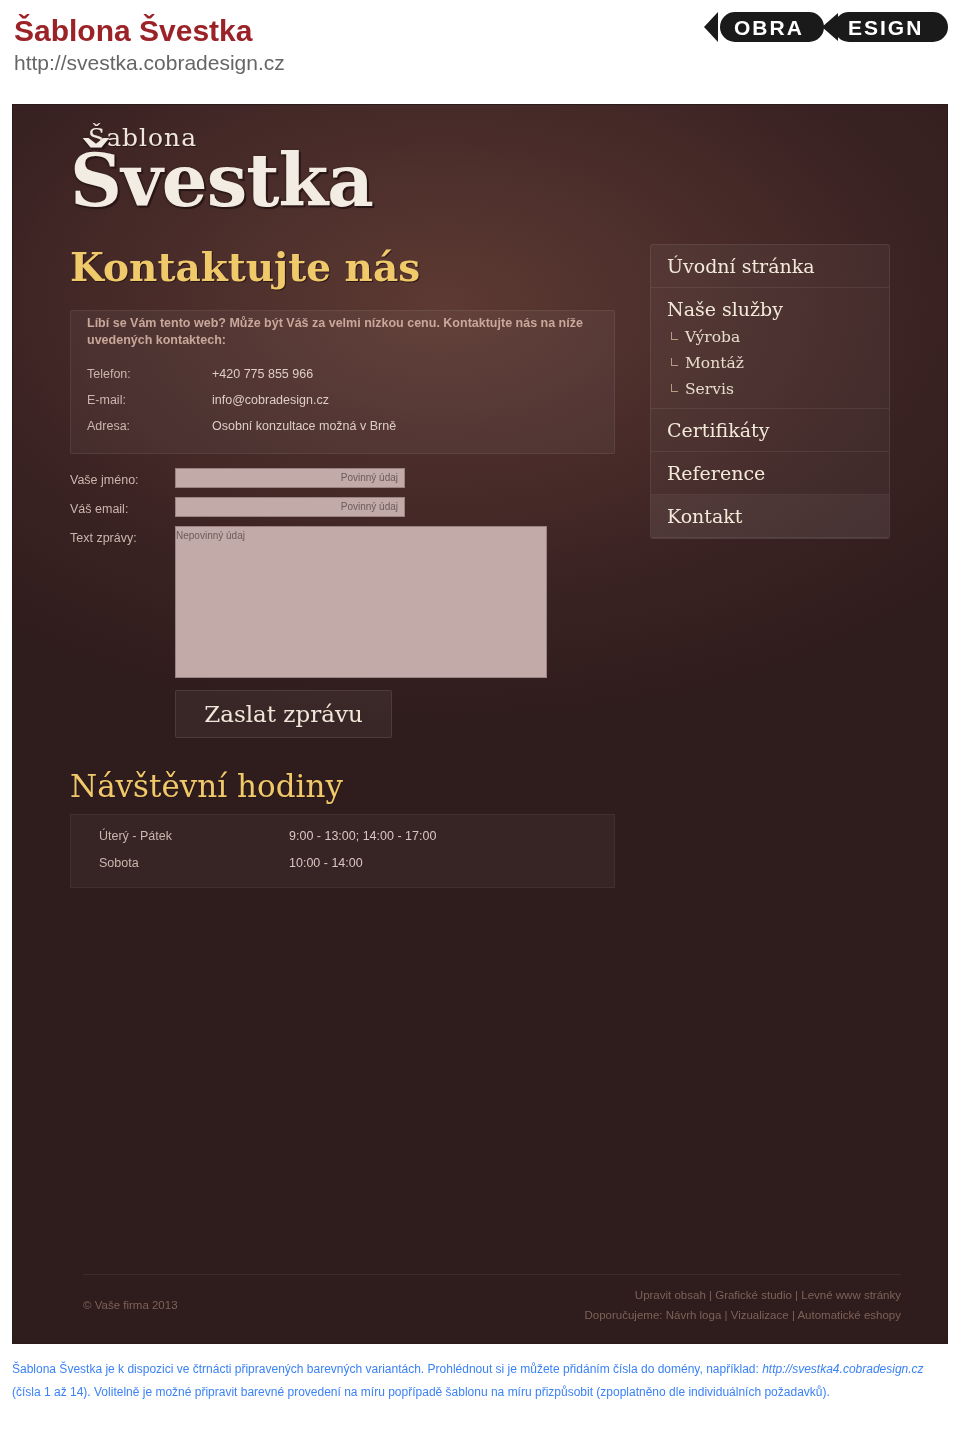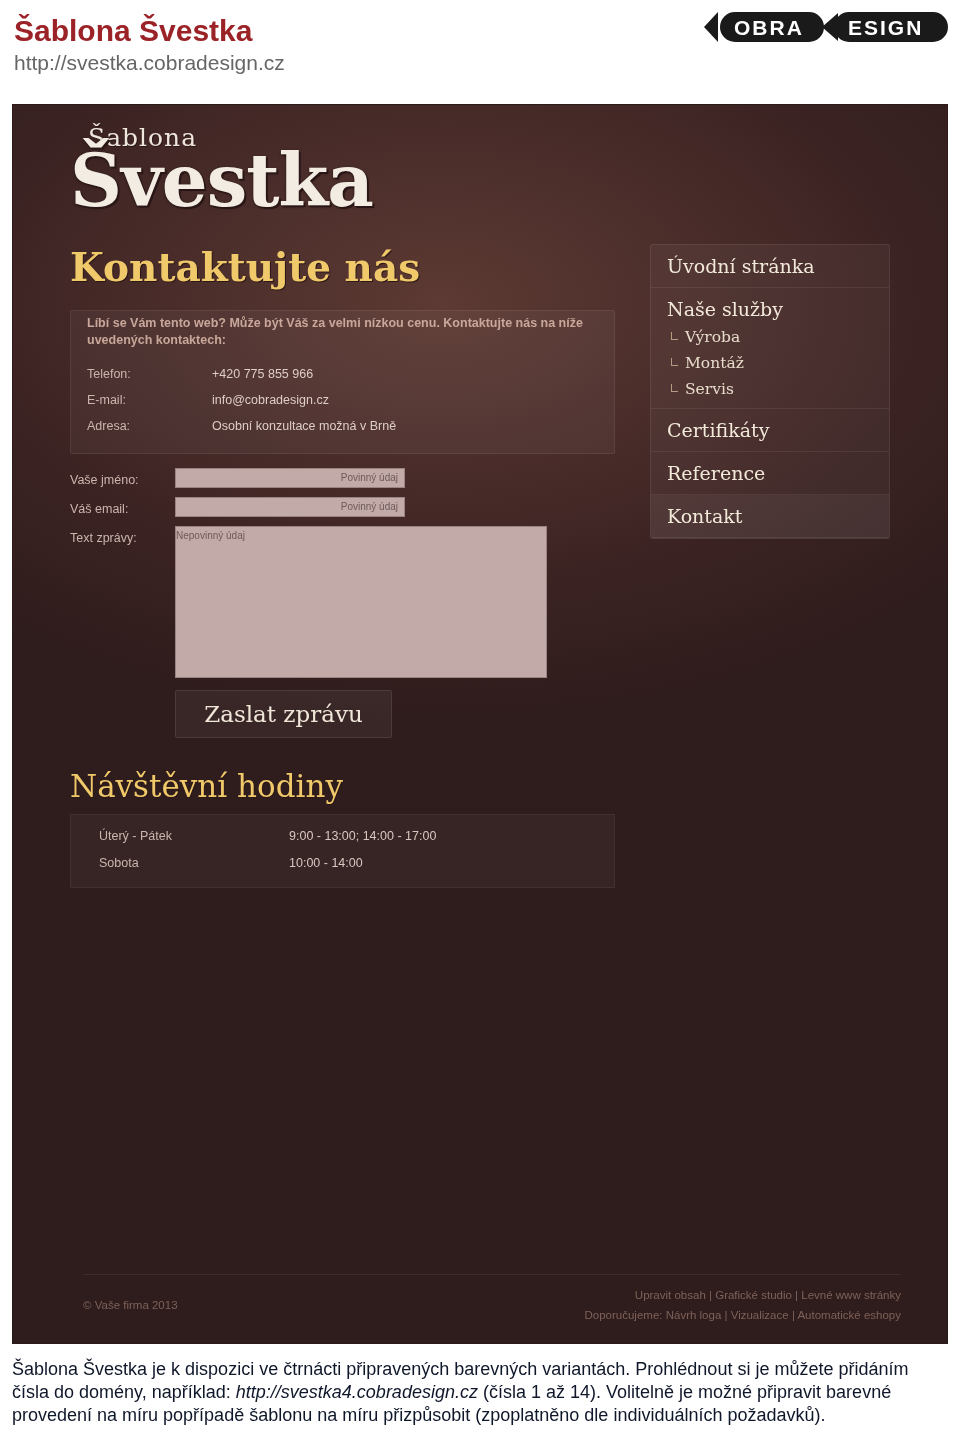--- a/index.html
+++ b/index.html
@@ -276,23 +276,23 @@
     align-items: center;
   }
   .tmpl-footer .right { text-align: right; }
 
   
   .doc-note {
     position: absolute;
     left: 12px;
     top: 1358px;
     width: 930px;
-    font-size: 18px;
+    font-size: 12px;
     line-height: 23px;
-    color: #0f172a;
+    color: #3b82f6;
   }
   .doc-note i { font-style: italic; }
 </style>
 </head>
 <body>
 
 <div class="doc-header">
   <div class="doc-title">Šablona Švestka</div>
   <div class="doc-url">http://svestka.cobradesign.cz</div>
 

